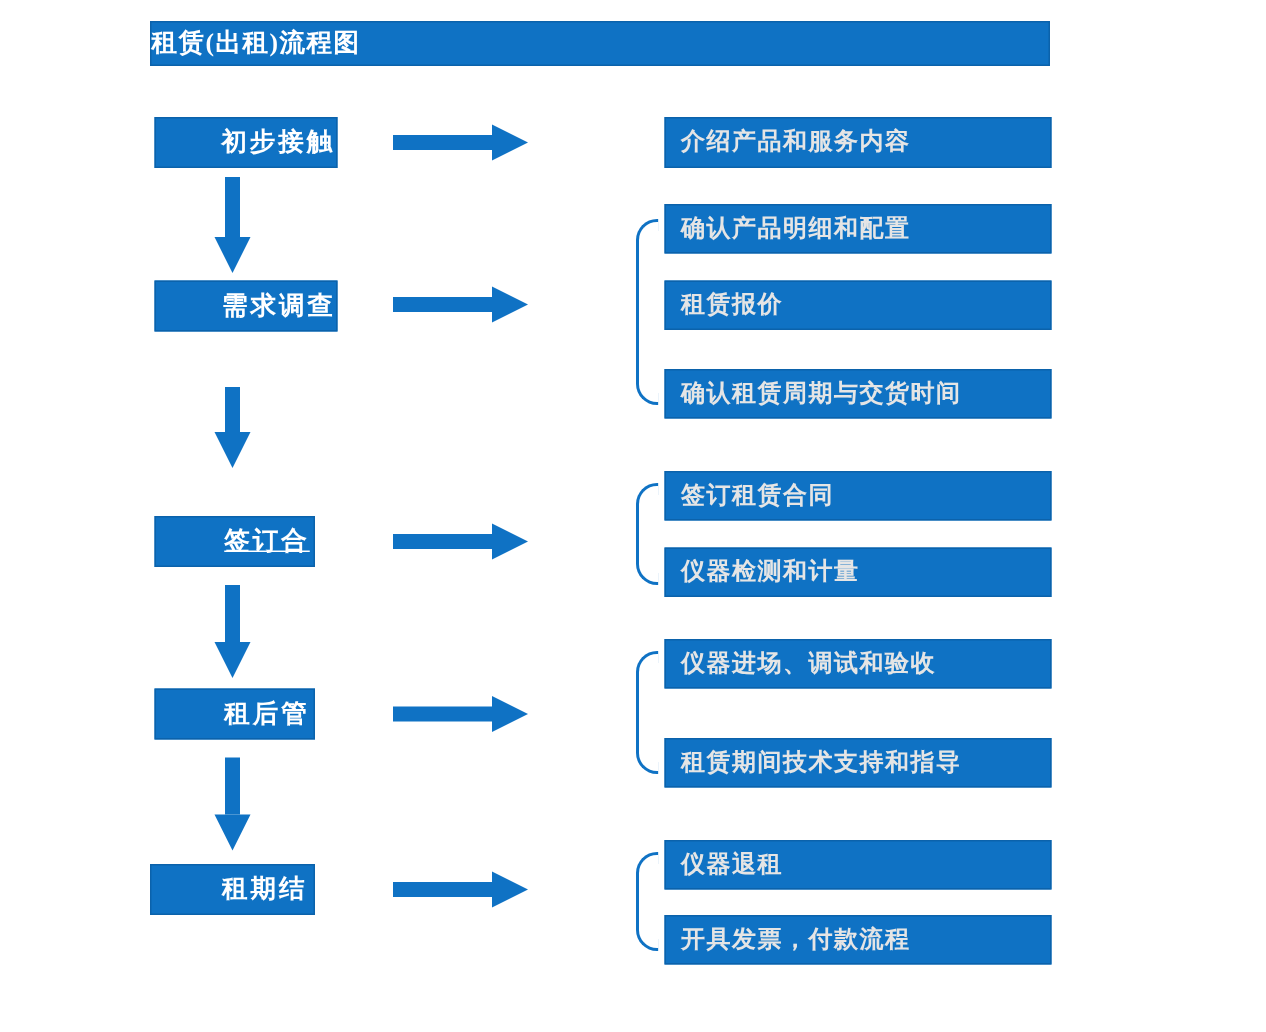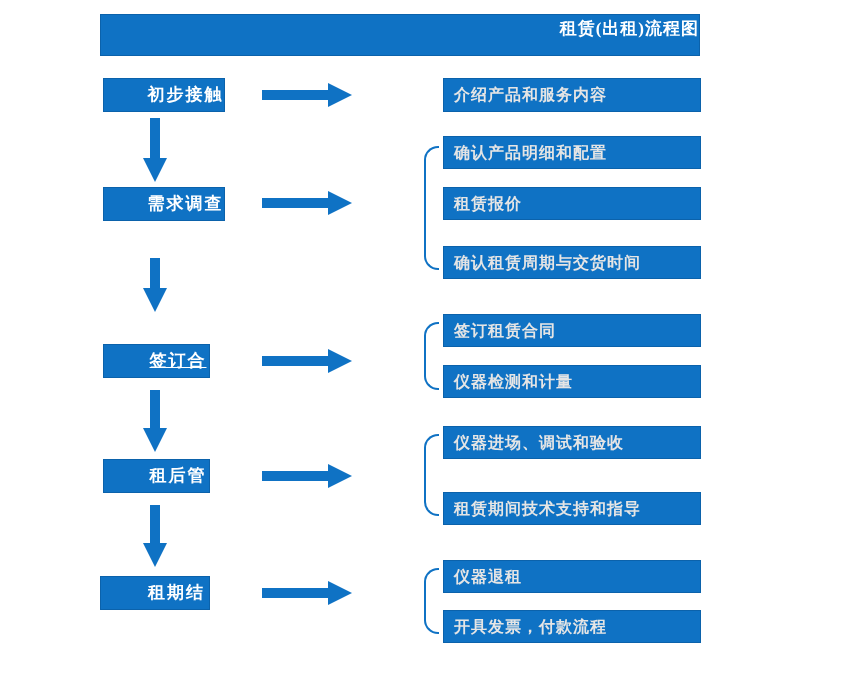--- a/index.html
+++ b/index.html
@@ -8,27 +8,27 @@
   .canvas {
     position: relative;
     width: 844px;
     height: 688px;
     background: #ffffff;
     font-family: "Liberation Serif", "DejaVu Serif", serif;
     overflow: hidden;
   }
   .title-bar {
     position: absolute;
-    left: 100px; top: 14px; width: 600px; height: 42px;
+    left: 100px; top: 14px; width: 600px; height: 30px;
     background: var(--blue);
     border: 1px solid var(--blue-dark);
     color: #ffffff;
     font-size: 17px;
     font-weight: bold;
-    text-align: right;
+    text-align: left;
     line-height: 28px;
     letter-spacing: 1px;
   }
   .stage-box {
     position: absolute;
     height: 34px;
     background: var(--blue);
     border: 1px solid var(--blue-dark);
     color: #ffffff;
     font-size: 17px;
@@ -102,21 +102,21 @@
 <div class="canvas">
 
   <div class="title-bar">租赁(出租)流程图</div>
 
   <div class="stage-box" style="left:103px; top:78px; width:122px;">初步接触</div>
   <div class="h-arrow" style="left:262px; top:90px; width:66px;"></div>
   <div class="detail-box" style="top:78px; height:34px; line-height:32px;">介绍产品和服务内容</div>
 
   <div class="v-arrow" style="left:150px; top:118px; height:40px;"></div>
 
-  <div class="stage-box" style="left:103px; top:187px; width:122px;">需求调查</div>
+  <div class="stage-box" style="left:103px; top:187px; width:122px;text-align:right;">需求调查</div>
   <div class="h-arrow" style="left:262px; top:198px; width:66px;"></div>
   <div class="bracket" style="top:146px; height:124px;"></div>
   <div class="detail-box" style="top:136px;">确认产品明细和配置</div>
   <div class="detail-box" style="top:187px;">租赁报价</div>
   <div class="detail-box" style="top:246px;">确认租赁周期与交货时间</div>
 
   <div class="v-arrow" style="left:150px; top:258px; height:30px;"></div>
 
   <div class="stage-box" style="left:103px; top:344px; width:107px;text-decoration:underline;">签订合同</div>
   <div class="h-arrow" style="left:262px; top:356px; width:66px;"></div>

